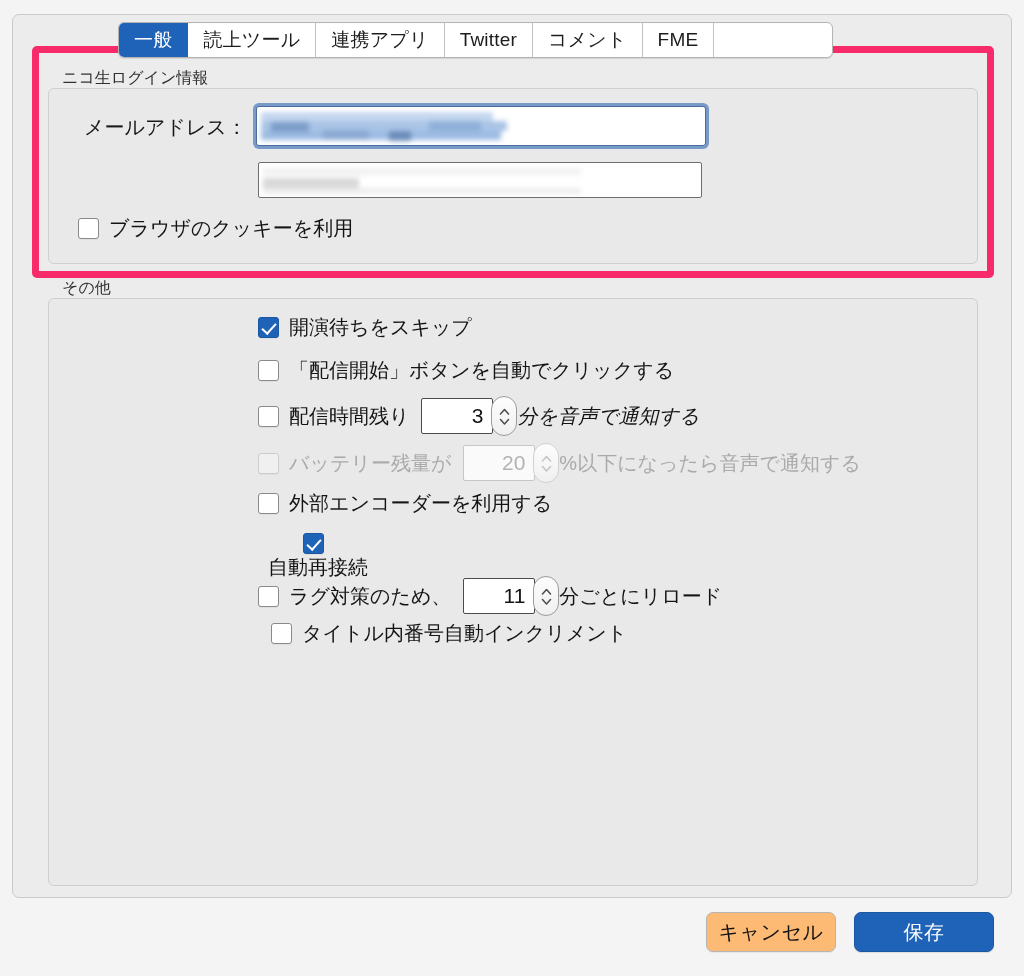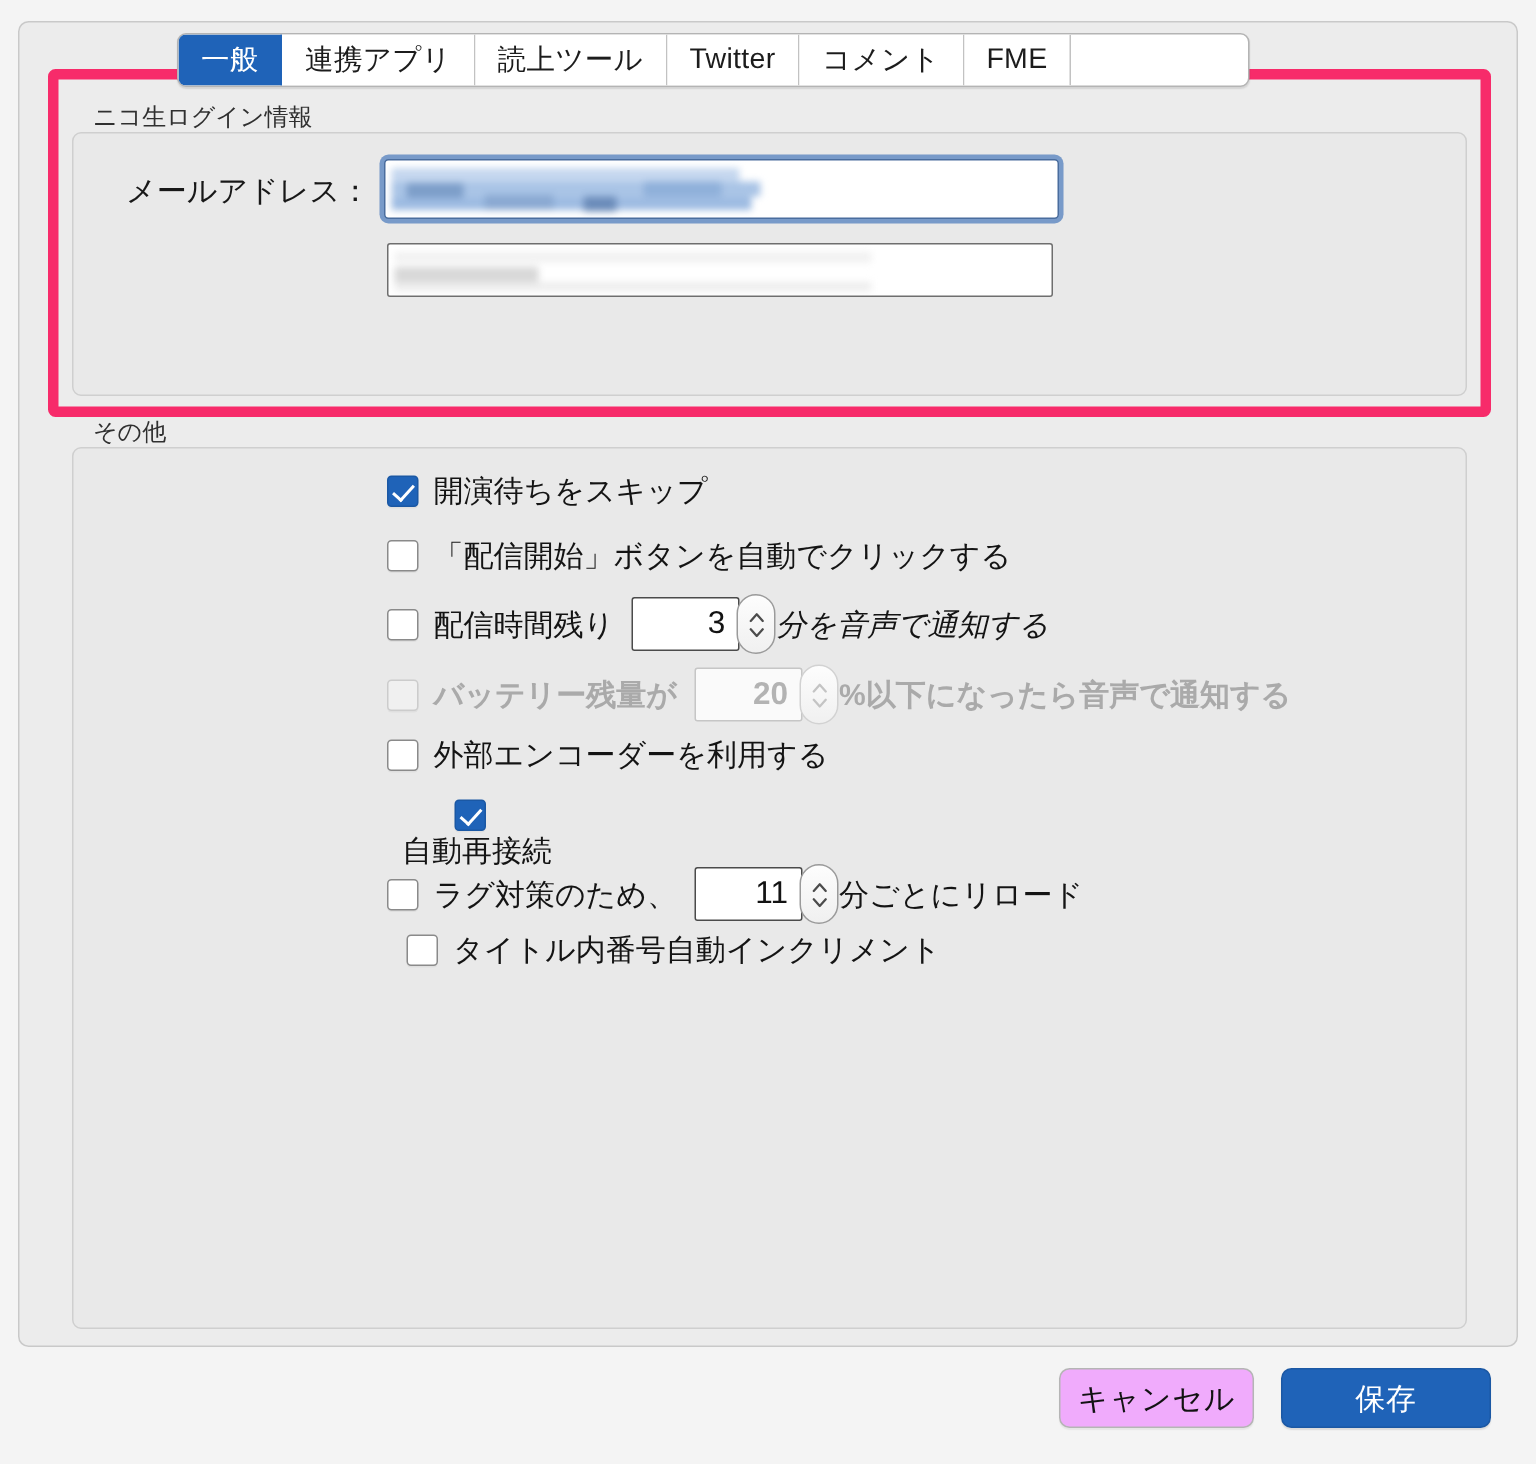--- a/index.html
+++ b/index.html
@@ -159,21 +159,21 @@
 
   
   .cbrow {
     position: absolute;
     display: flex;
     align-items: center;
     white-space: nowrap;
     font-size: 20px;
     color: #141414;
   }
-  .cbrow.disabled { color: #aaaaaa; font-weight: bold; }
+  .cbrow.disabled { color: #aaaaaa; }
 
   .checkbox {
     width: 21px; height: 21px;
     border: 1px solid #8a8a8a;
     border-radius: 3px;
     background: #ffffff;
     flex: 0 0 auto;
     position: relative;
     box-shadow: 0 1px 0 rgba(0,0,0,0.04);
   }
@@ -244,21 +244,21 @@
     height: 40px;
     border-radius: 7px;
     display: flex;
     align-items: center;
     justify-content: center;
     font-size: 20px;
     letter-spacing: 0.5px;
   }
   #cancel-button {
     left: 706px; top: 912px; width: 130px;
-    background: #f0abfc;
+    background: #fdba74;
     border: 1px solid #b5b5b5;
     color: #121212;
     box-shadow: 0 1px 1px rgba(0,0,0,0.06);
   }
   #save-button {
     left: 854px; top: 912px; width: 140px;
     background: #1f63b8;
     border: 1px solid #1b58a4;
     color: #ffffff;
     box-shadow: 0 1px 1px rgba(0,0,0,0.10);
@@ -266,22 +266,22 @@
 </style>
 </head>
 <body>
 
 <div id="root">
 
   <div class="window-frame"></div>
 
   <div class="tabbar" id="tabbar">
       <div class="tab active">一般</div>
+      <div class="tab">読上ツール</div>
       <div class="tab">連携アプリ</div>
-      <div class="tab">読上ツール</div>
       <div class="tab">Twitter</div>
       <div class="tab">コメント</div>
       <div class="tab">FME</div>
       <div class="tab">NGワード</div>
     </div>
 
   <div class="group-label" id="login-group-label">ニコ生ログイン情報</div>
   <div class="group-box" id="login-group-box"></div>
 
   <div class="field-label" style="left:84px; top:114px; width:160px;">メールアドレス：</div>
@@ -298,20 +298,24 @@
   </div>
 
   <div class="textfield" id="password-field" style="left:258px; top:162px; width:444px; height:36px;">
     <div class="redact" style="left:4px; top:3px; width:330px; height:30px;">
       <span style="left:0px;  top:2px;  width:318px; height:7px;  background:#f1f1f1;"></span>
       <span style="left:0px;  top:12px; width:96px;  height:11px; background:#d8d8d8;"></span>
       <span style="left:0px;  top:22px; width:318px; height:6px;  background:#ededed;"></span>
     </div>
   </div>
 
+  <div class="cbrow" style="left:78px; top:215px;">
+    <div class="checkbox"></div>
+    <div class="cb-label">ブラウザのクッキーを利用</div>
+  </div>
 
 
   <div class="pink-highlight"></div>
 
   <div class="group-label" id="other-group-label">その他</div>
   <div class="group-box" id="other-group-box"></div>
 
   <div id="options-layer">
       <div class="cbrow" style="left: 258px; top: 314px;">
         <div class="checkbox checked"></div>

